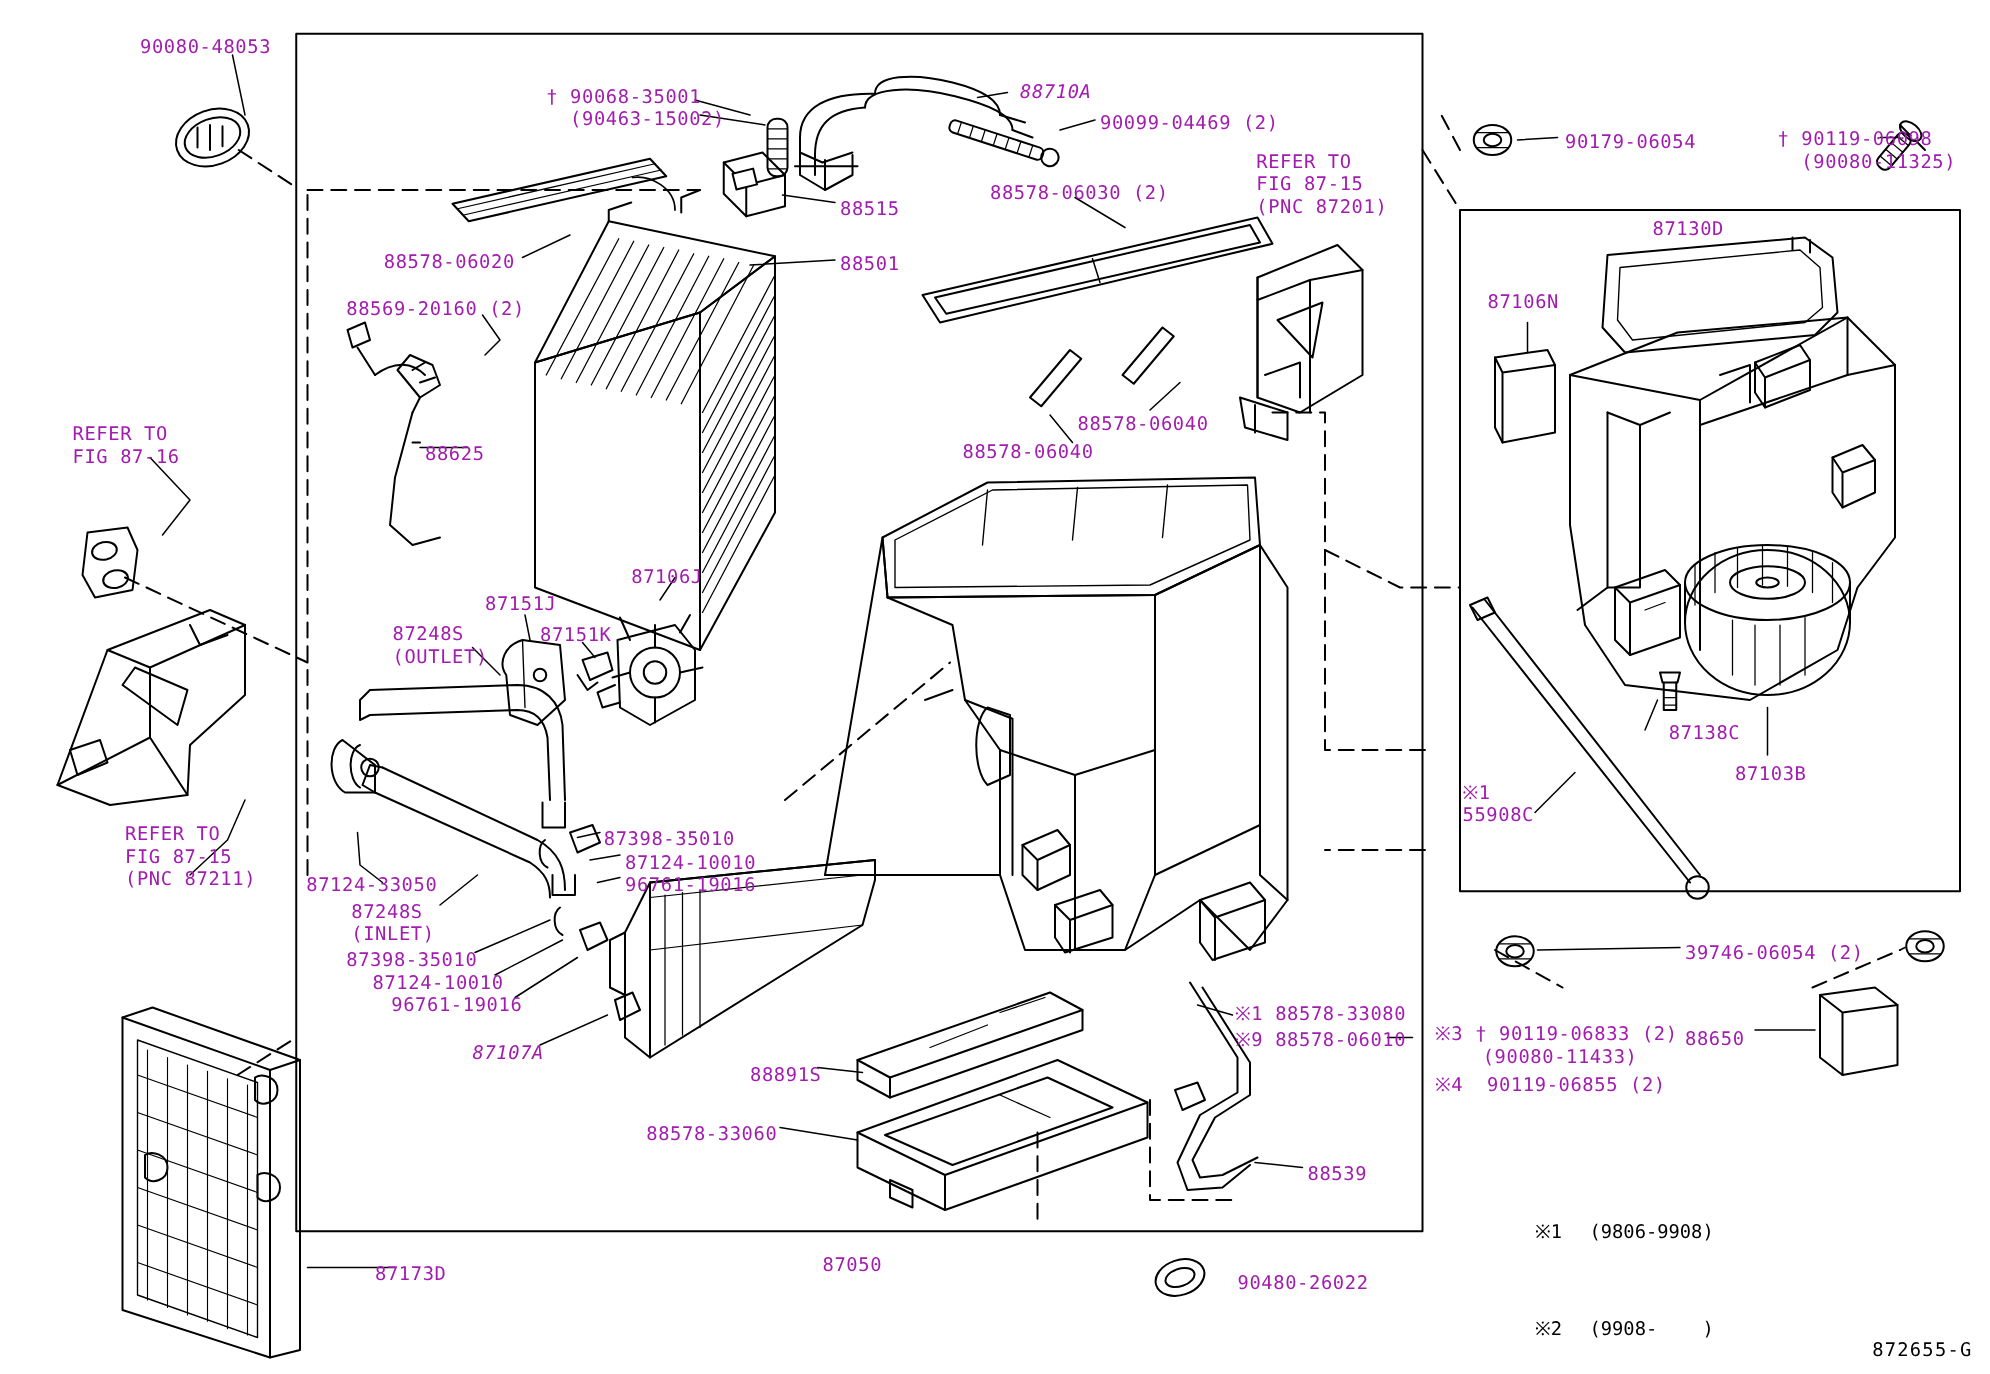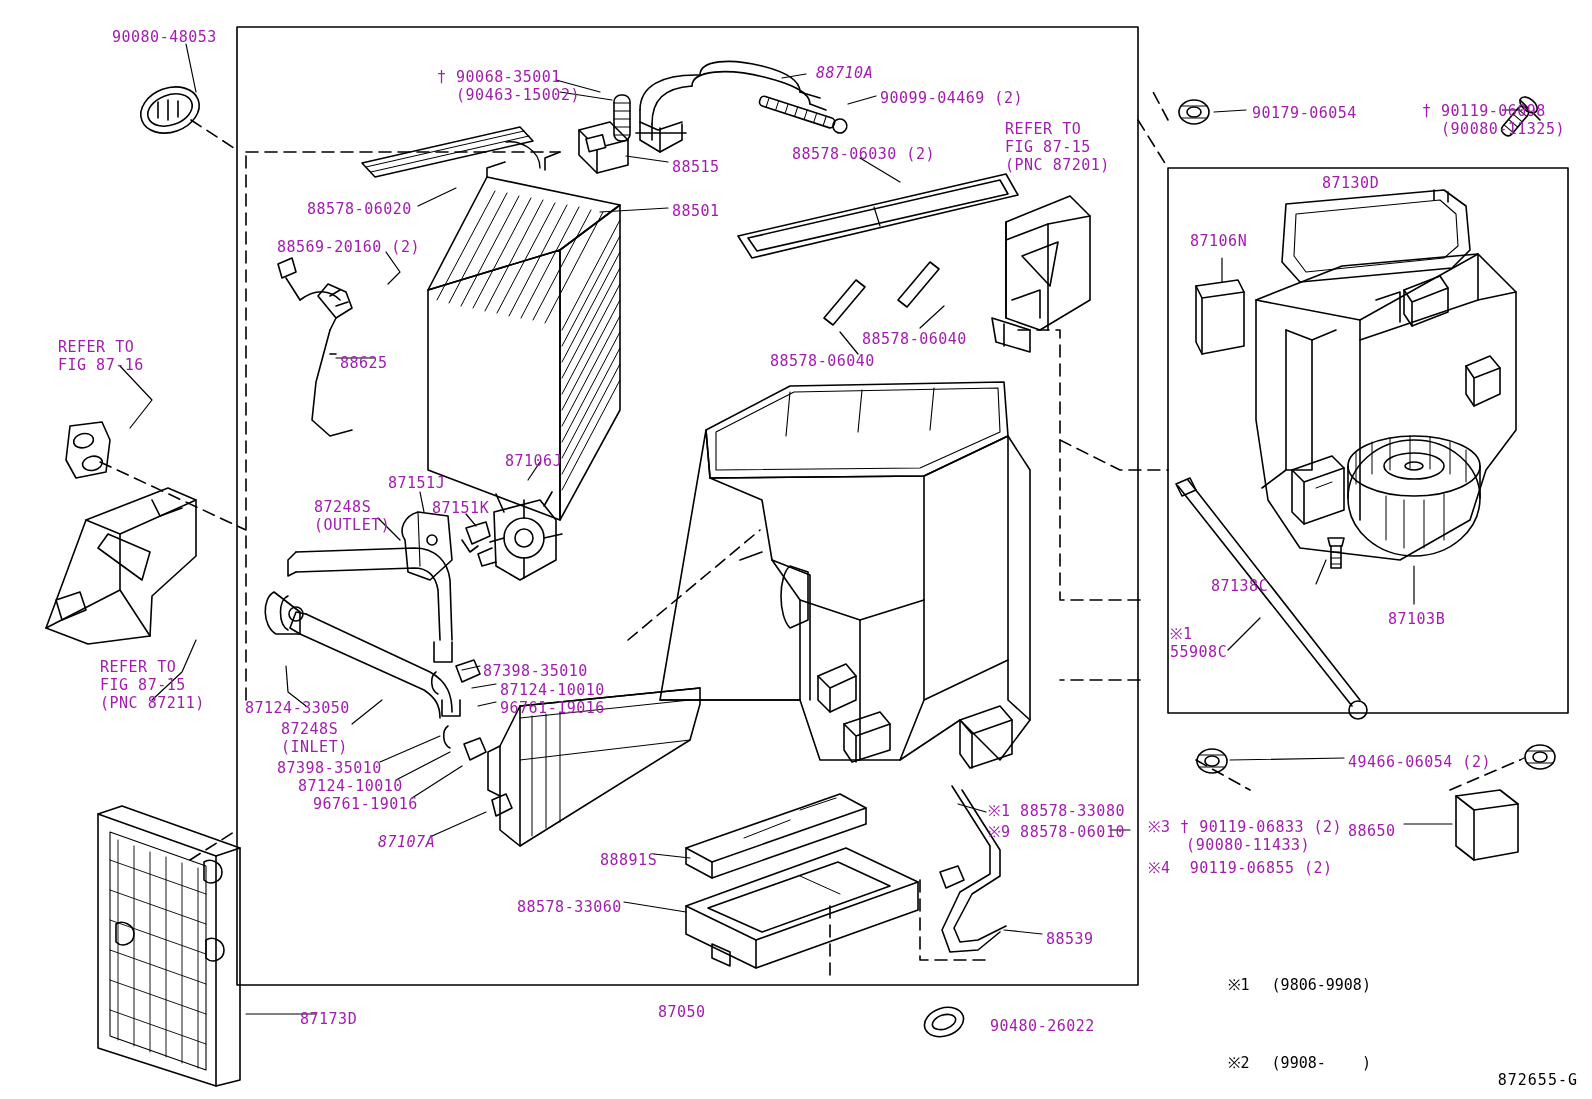--- a/index.html
+++ b/index.html
@@ -480,25 +480,25 @@
   <div class="lbl" style="left:1148px; top:859px;">※4  90119-06855 (2)</div>
   <div class="lbl" style="left:1046px; top:930px;">88539</div>
   <div class="lbl" style="left:990px; top:1017px;">90480-26022</div>
   <div class="lbl" style="left:256px; top:1010px;margin-left:44px;">87173D</div>
   <div class="lbl" style="left:658px; top:1003px;">87050</div>
   <div class="lbl" style="left:1422px; top:58px;margin-top:44px;">† 90119-06098
   (90080-11325)</div>
   <div class="lbl" style="left:1252px; top:104px;">90179-06054</div>
   <div class="lbl" style="left:1322px; top:150px;margin-top:24px;">87130D</div>
   <div class="lbl" style="left:1190px; top:232px;">87106N</div>
-  <div class="lbl" style="left:1211px; top:577px;">87138C</div>
+  <div class="lbl" style="left:1335px; top:577px;">87138C</div>
   <div class="lbl" style="left:1388px; top:610px;">87103B</div>
   <div class="lbl" style="left:1170px; top:625px;">※1
 55908C</div>
-  <div class="lbl" style="left:1348px; top:753px;">49466-06054 (2)</div>
+  <div class="lbl" style="left:1348px; top:753px;">39746-06054 (2)</div>
   <div class="lbl" style="left:1348px; top:822px;">88650</div>
 
   <div class="notes" style="left:1228px; top:920px;">
     <div style="display:flex; gap:22px;">
       <span>※1</span>
       <span>(9806-9908)</span>
     </div>
     <div style="display:flex; gap:22px;">
       <span>※2</span>
       <span>(9908-    )</span>

